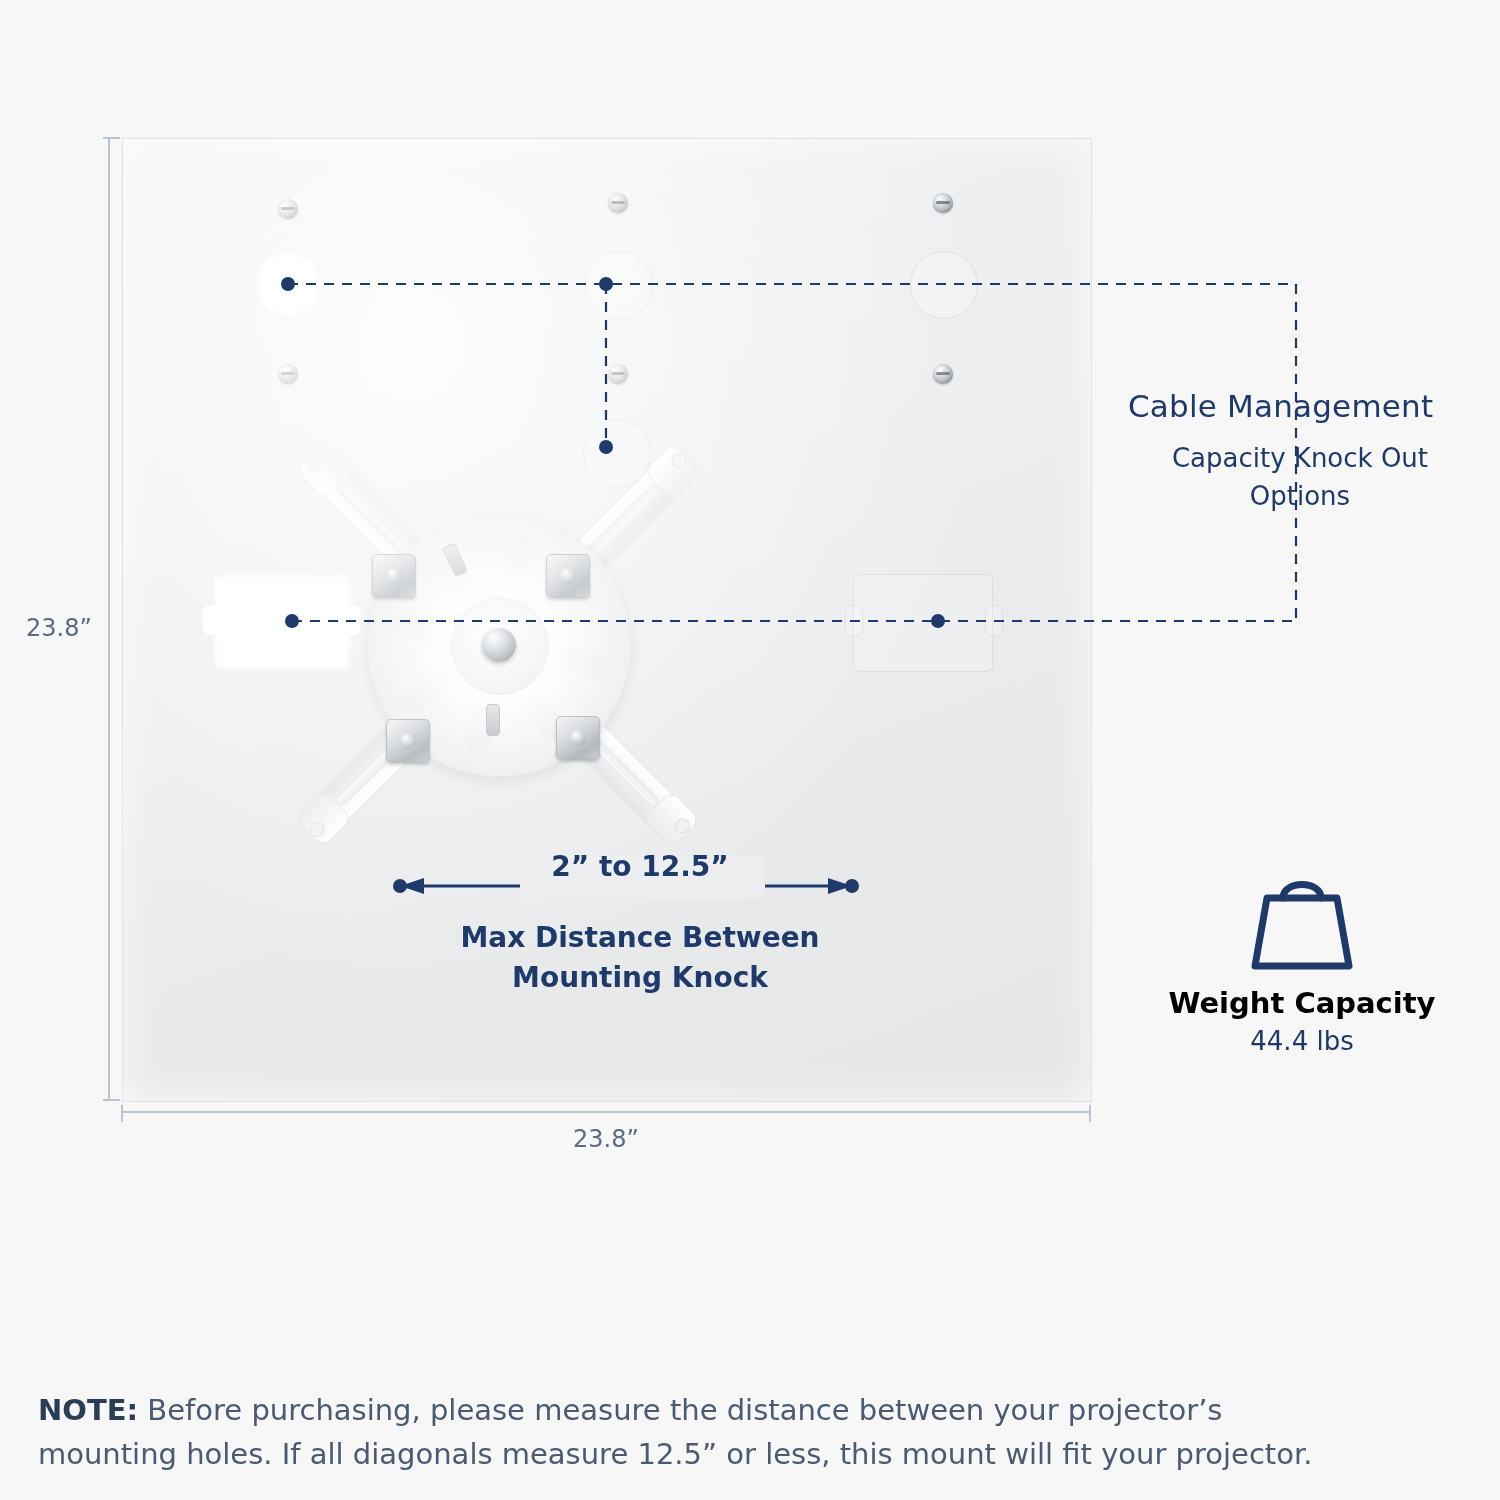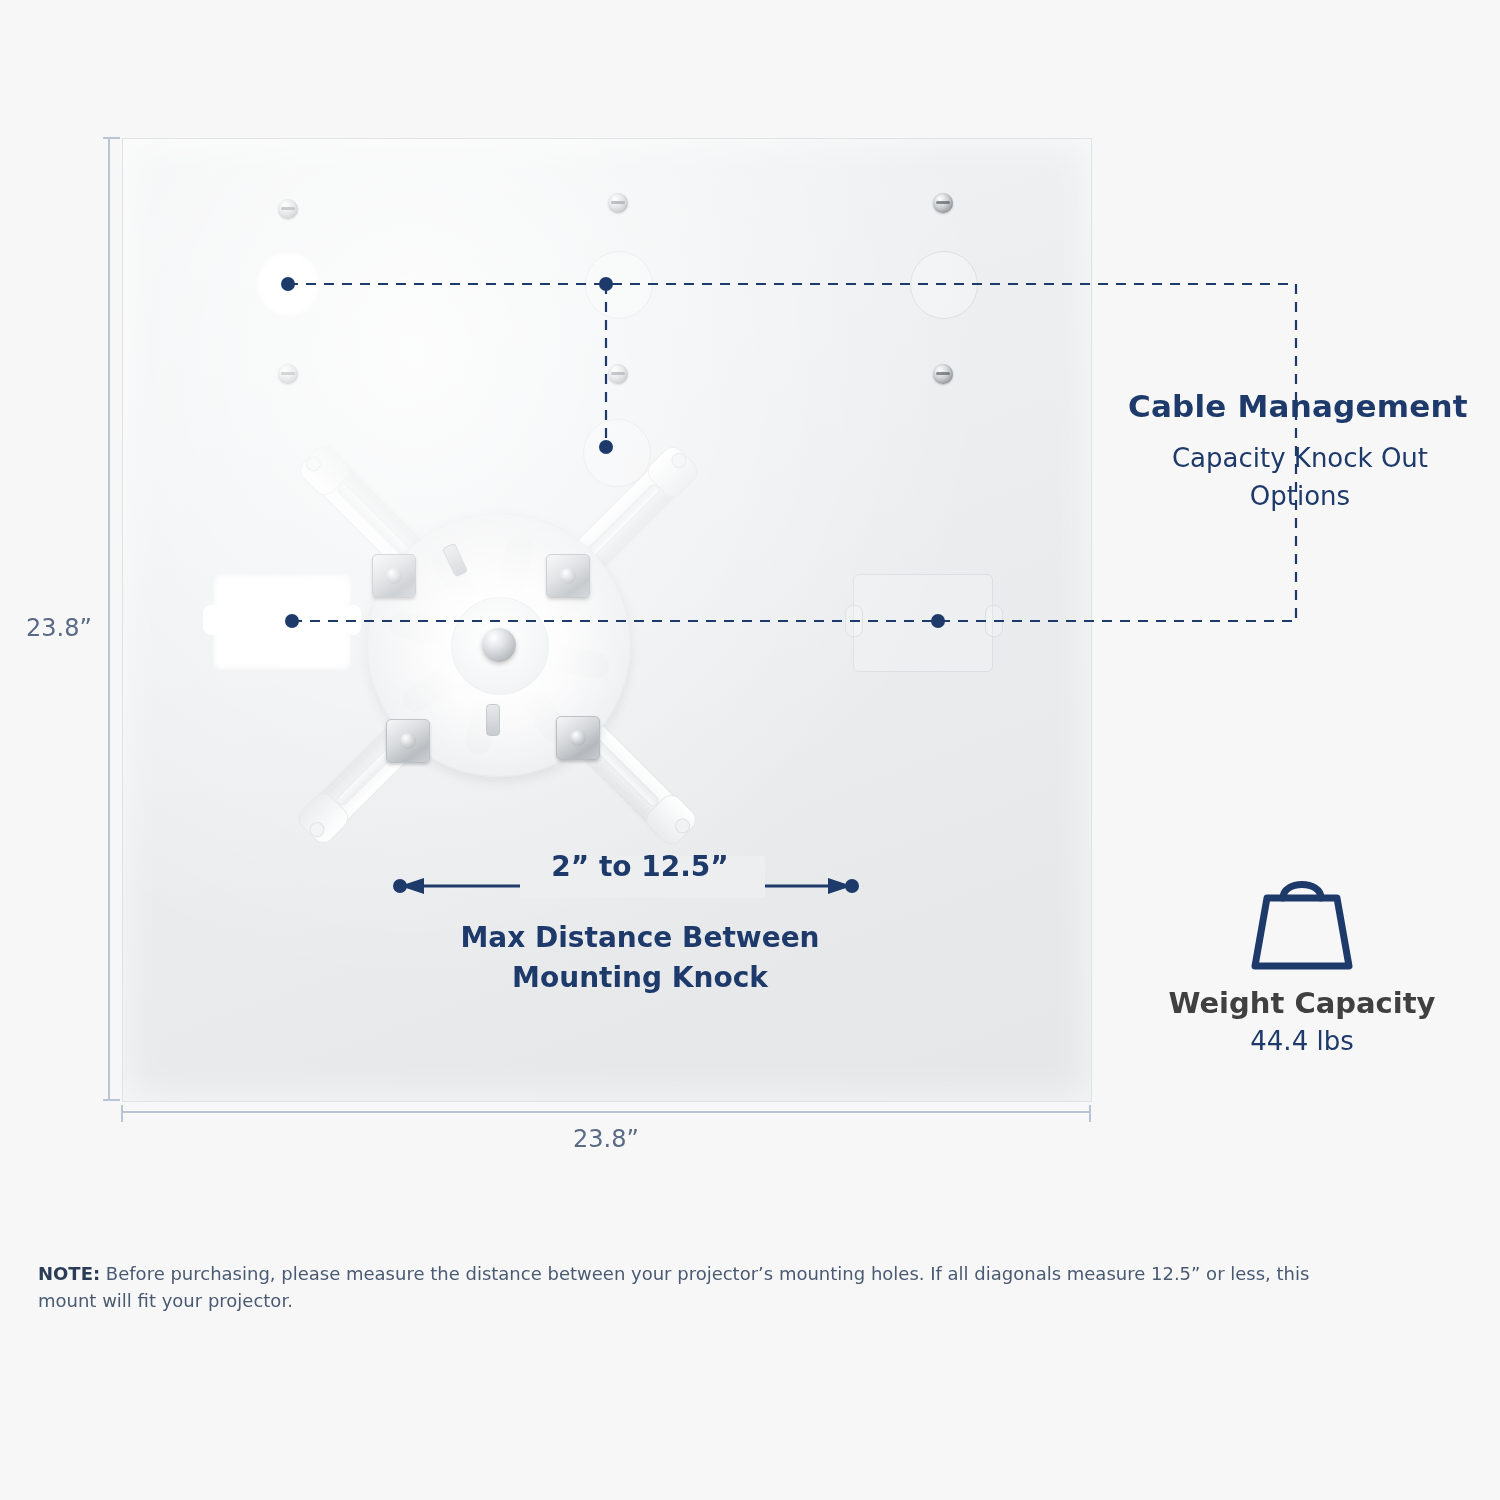--- a/index.html
+++ b/index.html
@@ -198,21 +198,21 @@
     position: absolute;
     left: 0; top: 0;
     width: 1500px; height: 1500px;
     pointer-events: none;
   }
 
   
   .feature-title {
     position: absolute;
     font-size: 31px;
-    font-weight: bold;
+    font-weight: normal;
     letter-spacing: 0.2px;
     color: #1d3a6b;
     white-space: nowrap;
   }
   .feature-sub {
     position: absolute;
     font-size: 26px;
     color: #1d3a6b;
     text-align: center;
     line-height: 1.45;
@@ -262,34 +262,34 @@
     width: 300px;
     text-align: center;
   }
   .weight-icon {
     display: block;
     margin: 0 auto 14px auto;
   }
   .weight-title {
     font-size: 29px;
     font-weight: bold;
-    color: #404040;
+    color: #000000;
     white-space: nowrap;
   }
   .weight-value {
     font-size: 26px;
     color: #1d3a6b;
     margin-top: 6px;
   }
   .note {
     position: absolute;
     left: 38px;
-    top: 1260px;
+    top: 1388px;
     width: 1280px;
-    font-size: 18px;
+    font-size: 29px;
     line-height: 1.52;
     color: #4a5a73;
   }
   .note b {
     color: #2a3d57;
     font-weight: bold;
   }
 </style>
 </head>
 <body>

